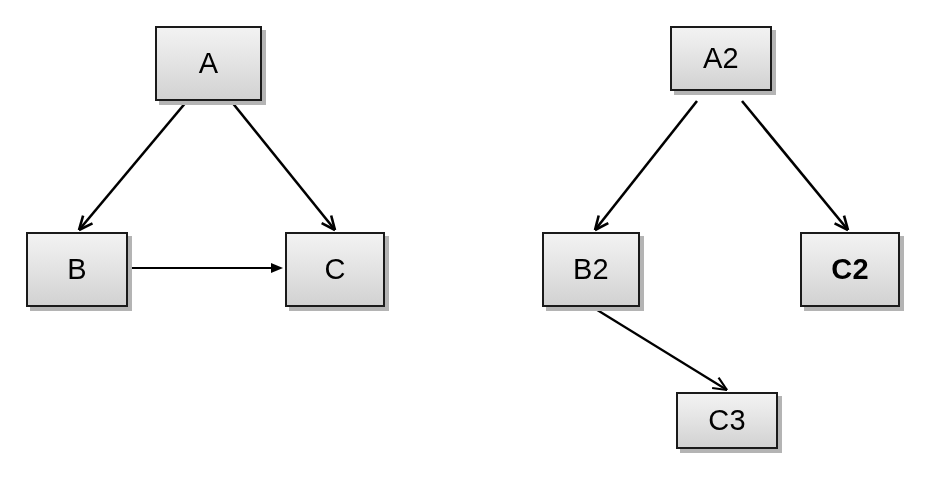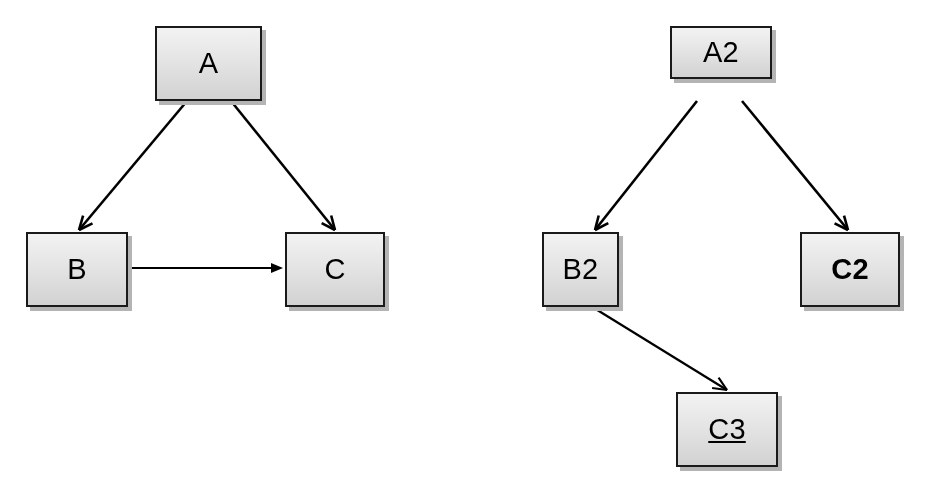--- a/index.html
+++ b/index.html
@@ -89,29 +89,29 @@
   </div>
 
   <div class="node" style="left: 26px; top: 232px; width: 102px; height: 75px;">
     <span class="node-label">B</span>
   </div>
 
   <div class="node" style="left: 285px; top: 232px; width: 100px; height: 75px;">
     <span class="node-label">C</span>
   </div>
 
-  <div class="node" style="left: 670px; top: 26px; width: 102px; height: 53px; text-align: right;">
+  <div class="node" style="left: 670px; top: 26px; width: 102px; height: 65px; text-align: right;">
     <span class="node-label">A2</span>
   </div>
 
-  <div class="node" style="left: 542px; top: 232px; width: 77px; height: 75px;">
+  <div class="node" style="left: 542px; top: 232px; width: 98px; height: 75px;">
     <span class="node-label">B2</span>
   </div>
 
   <div class="node" style="left: 800px; top: 232px; width: 100px; height: 75px; font-weight: bold;">
     <span class="node-label">C2</span>
   </div>
 
-  <div class="node" style="left: 676px; top: 392px; width: 102px; height: 75px; text-decoration: underline;">
+  <div class="node" style="left: 676px; top: 392px; width: 102px; height: 57px;">
     <span class="node-label">C3</span>
   </div>
 
 </div>
 
 </body></html>

